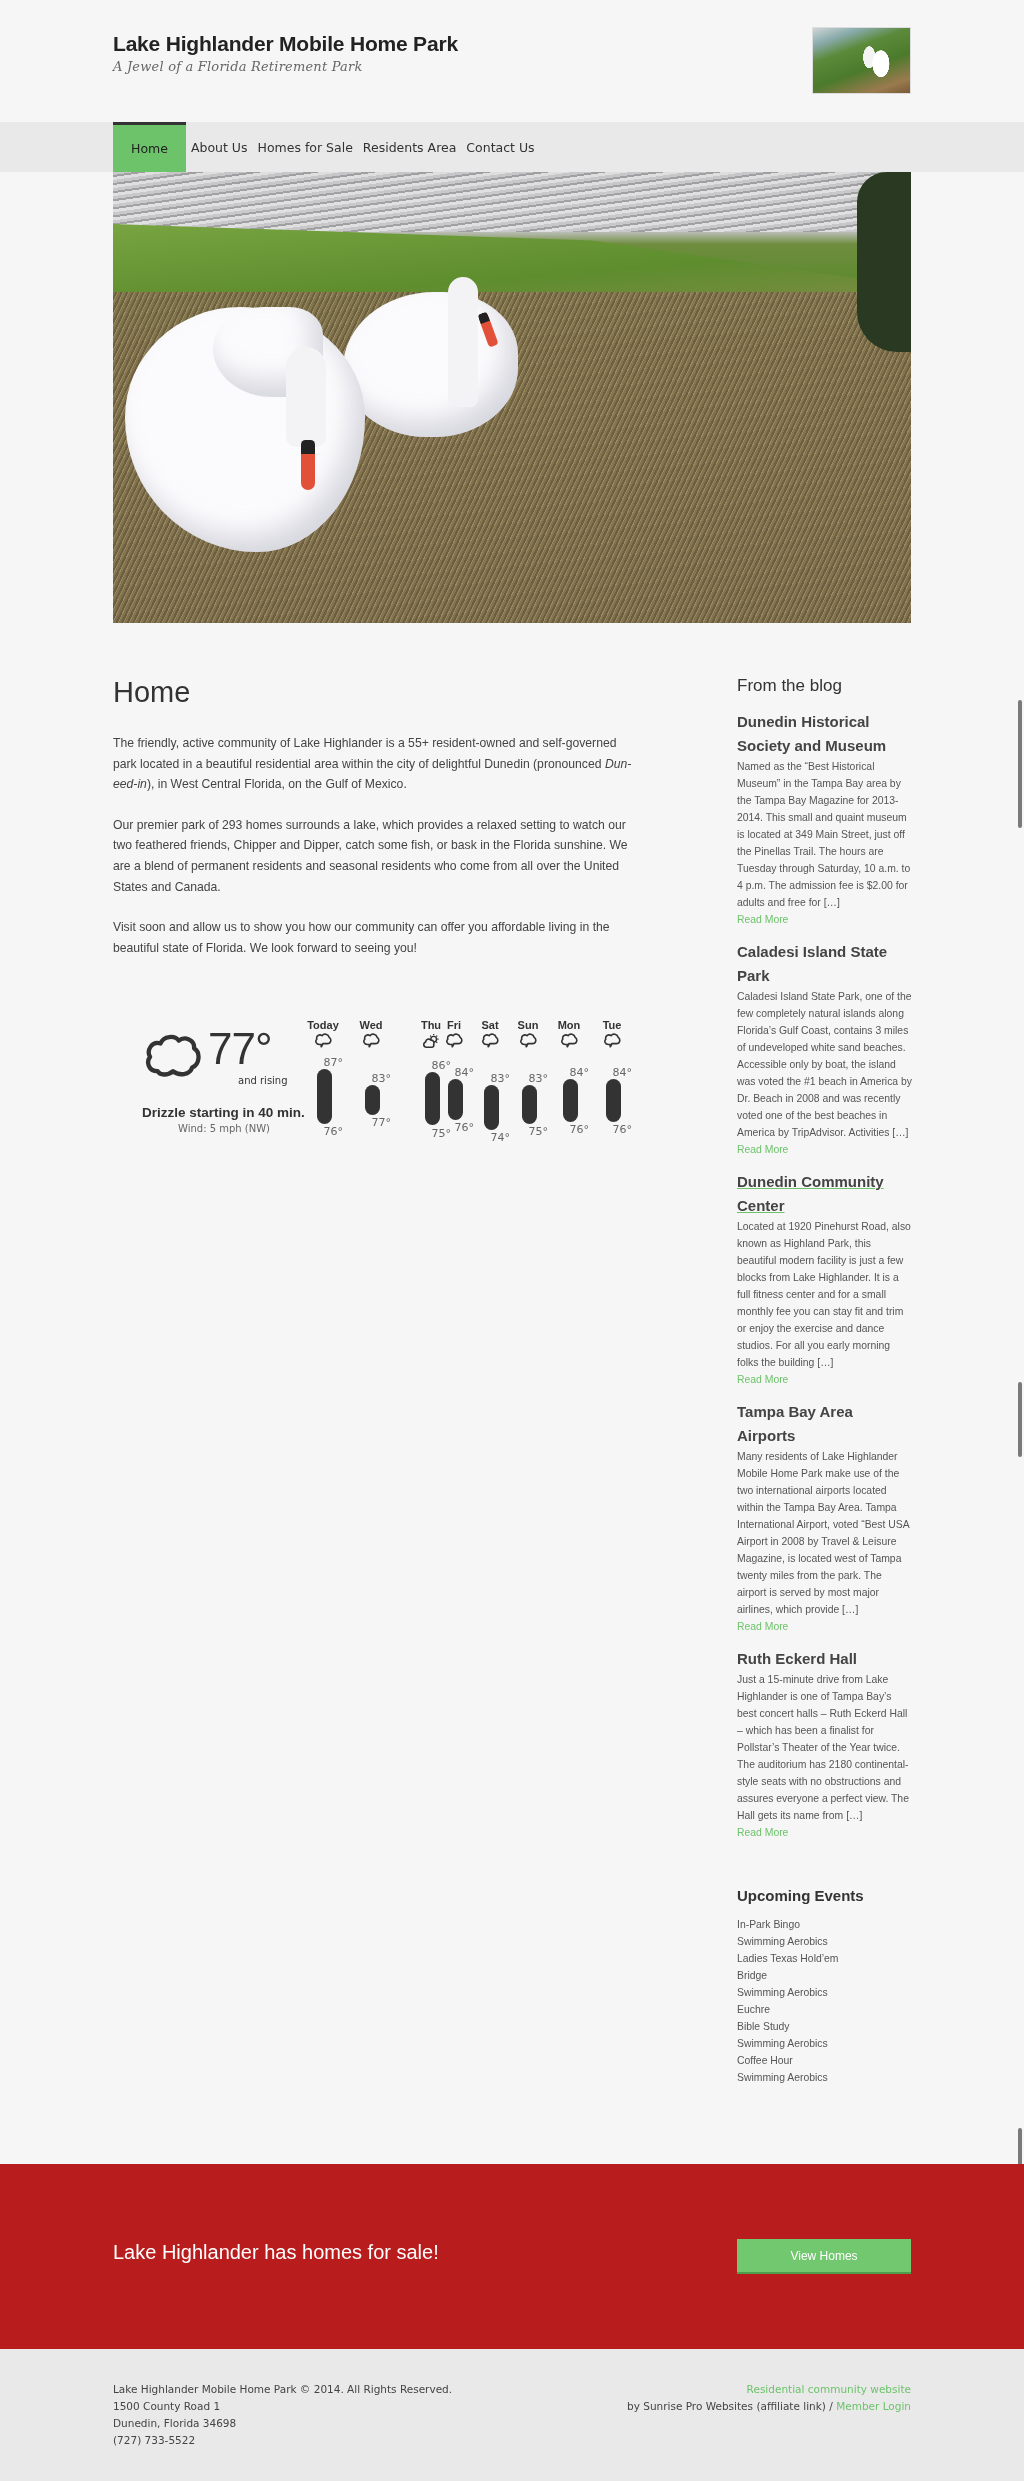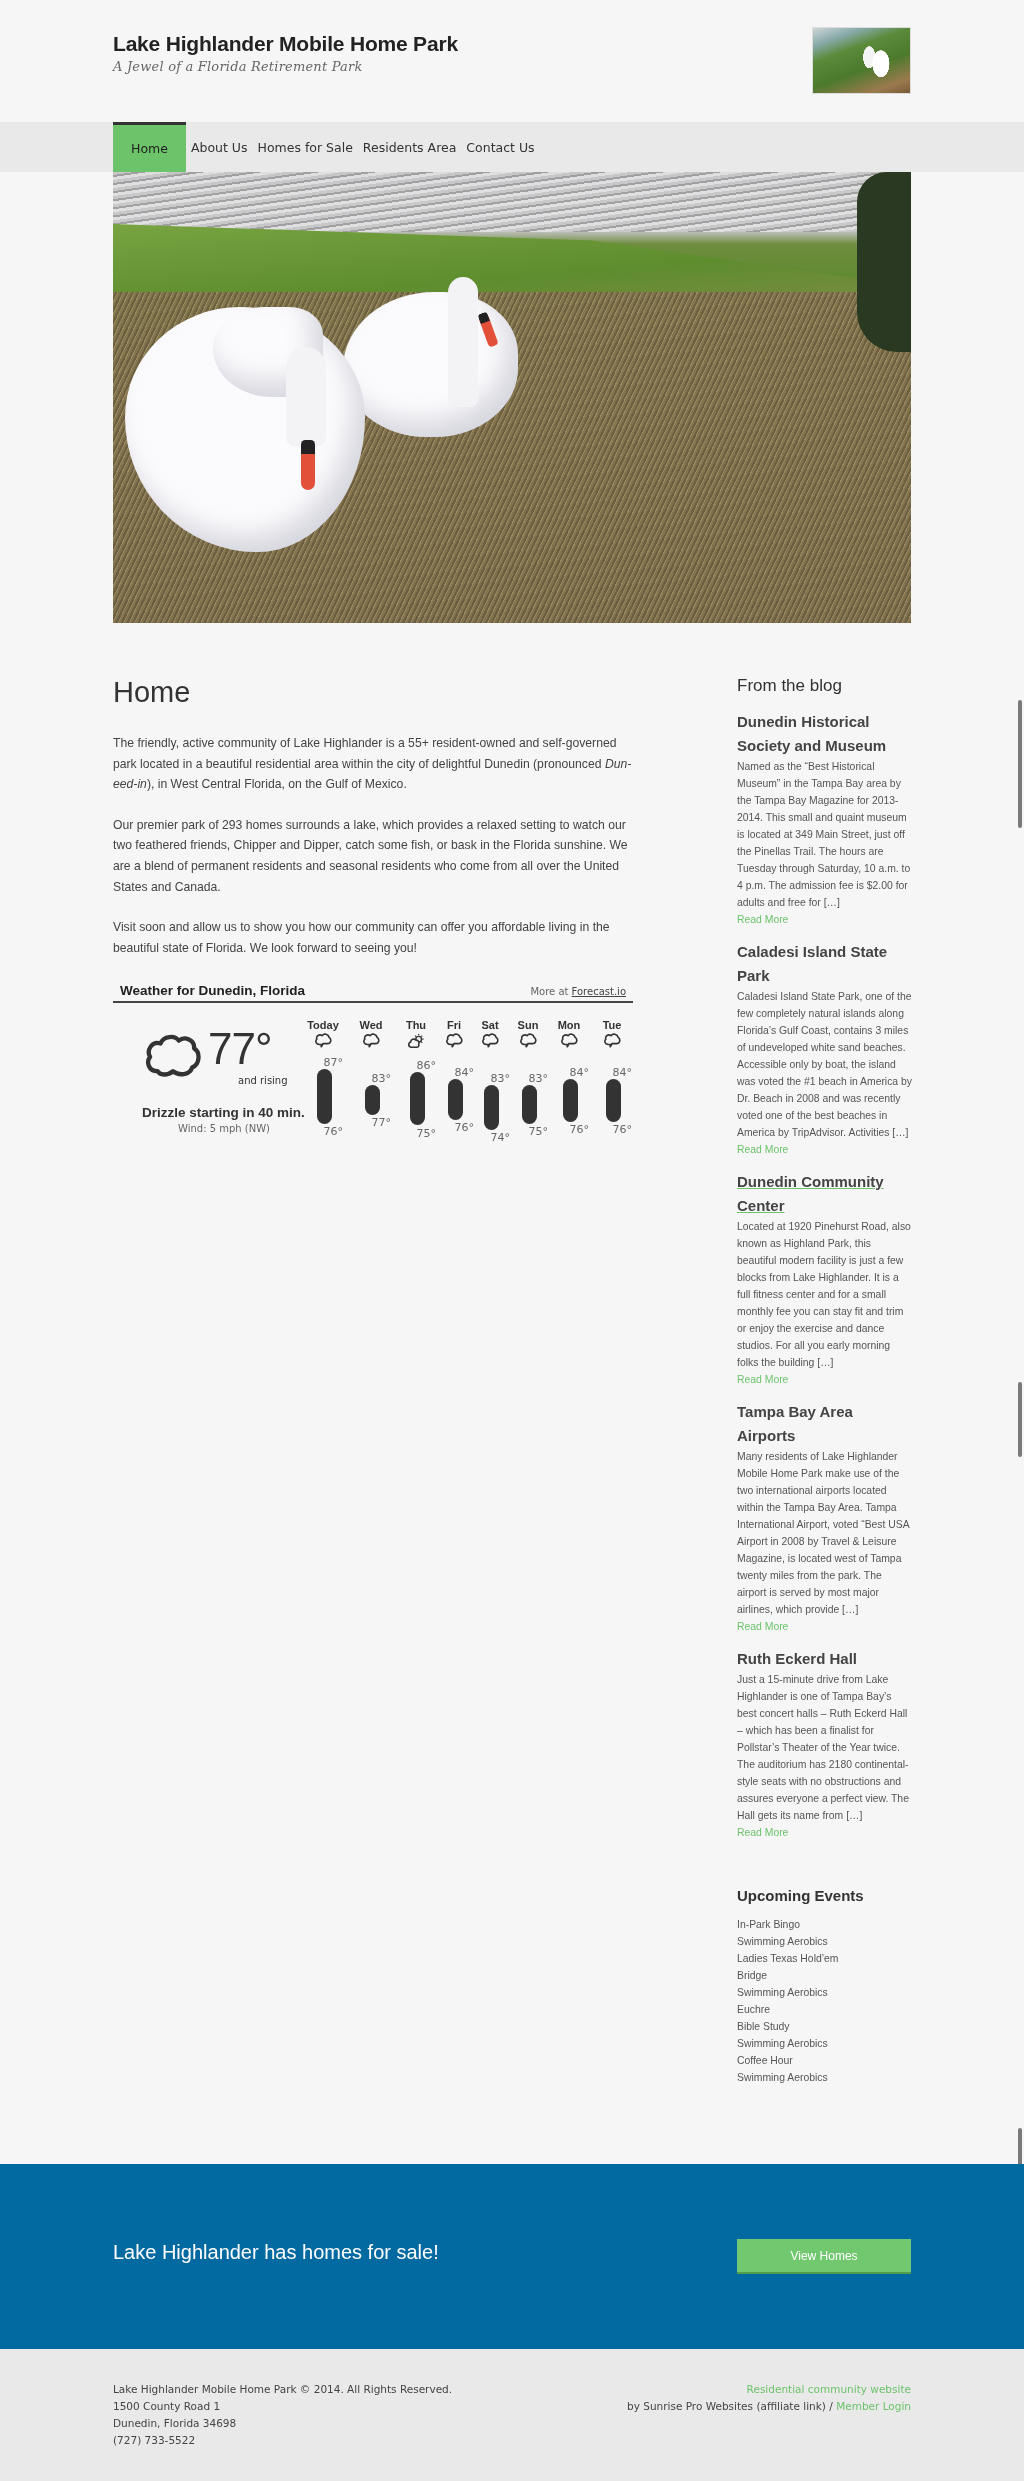--- a/index.html
+++ b/index.html
@@ -114,21 +114,21 @@
   .post-title.link { text-decoration: underline; text-decoration-color: #6cc36a; }
   .post-excerpt { font-size: 10.4px; line-height: 17px; color: #555; }
   .read-more { display: block; font-size: 10.4px; color: #6cc36a; line-height: 17px; margin-bottom: 12px; text-decoration: none; }
   .events-title { font-size: 15px; color: #333; margin: 46px 0 12px 0; font-weight: bold; }
   .event-item { font-size: 10.4px; line-height: 17px; color: #555; list-style: none; }
 
   
   .scroll-mark { position: absolute; left: 1018px; width: 4px; background: #7a7a7a; border-radius: 2px; }
 
   
-  .cta { position: absolute; left: 0; top: 2164px; width: 1024px; height: 185px; background: #0369a1; }
+  .cta { position: absolute; left: 0; top: 2164px; width: 1024px; height: 185px; background: #b91c1c; }
   .cta-text { position: absolute; left: 113px; top: 77px; font-size: 20px; color: #fff; font-family: "Liberation Sans", sans-serif; }
   .cta-btn {
     position: absolute; left: 737px; top: 75px; width: 174px; height: 35px;
     background: #72c86e; color: #fff; font-size: 12px; border: none;
     border-bottom: 2px solid #4f9e4c; display: flex; align-items: center; justify-content: center;
     font-family: "Liberation Sans", sans-serif; cursor: pointer;
   }
 
   
   .footer { position: absolute; left: 0; top: 2349px; width: 1024px; height: 132px; background: #e9e9e9; }
@@ -170,24 +170,20 @@
 </div>
 
 <main class="content">
   <h1 class="page-title">Home</h1>
   <p><span>The friendly, active community of Lake Highlander is a 55+ resident-owned and self-governed park located in a beautiful residential area within the city of delightful Dunedin (pronounced </span><em>Dun-eed-in</em><span>), in West Central Florida, on the Gulf of Mexico.</span></p>
   <p>Our premier park of 293 homes surrounds a lake, which provides a relaxed setting to watch our two feathered friends, Chipper and Dipper, catch some fish, or bask in the Florida sunshine.  We are a blend of permanent residents and seasonal residents who come from all over the United States and Canada.</p>
   <p>Visit soon and allow us to show you how our community can offer you affordable living in the beautiful state of Florida.  We look forward to seeing you!</p>
 </main>
 
 <section class="weather">
-  <div class="wx-head">
-    <span class="wx-title">Weather for Dunedin, Florida</span>
-    <span class="wx-more"><span>More at </span><a>Forecast.io</a></span>
-  </div>
   <div class="wx-now">
     <svg class="wx-cloud" viewBox="0 0 60 46">
       <path d="M14 40 C4 40 2 30 6 25 C2 18 8 8 17 11 C20 3 32 2 36 8 C42 3 53 7 52 16 C59 20 58 33 50 36 C48 44 36 45 30 40 C24 45 16 44 14 40 Z" fill="none" stroke="#333" stroke-width="4.5" stroke-linejoin="round"></path>
     </svg>
     <div class="wx-temp">77°</div>
     <div class="wx-rising">and rising</div>
     <div class="wx-summary">Drizzle starting in 40 min.</div>
     <div class="wx-wind">Wind: 5 mph (NW)</div>
   </div>
 
@@ -206,21 +202,21 @@
     <div class="wx-day" style="left:48px;">
       <div class="wx-day-name">Wed</div>
       <svg class="wx-day-icon" viewBox="0 0 20 18">
           <path d="M6 13 C2 13 1 9 3 7 C2 3 6 1 9 3 C11 0 16 1 17 5 C20 7 19 12 15 12 L10 12 L8 16 L8 13 Z" fill="none" stroke="#333" stroke-width="1.8"></path>
         </svg>
       <div class="wx-hi" style="top:53px;">83°</div>
       <div class="wx-bar" style="top:66px;height:30px;"></div>
       <div class="wx-lo" style="top:97px;">77°</div>
     </div>
 
-    <div class="wx-day" style="left:93px;">
+    <div class="wx-day" style="left:108px;">
       <div class="wx-day-name">Thu</div>
       <svg class="wx-day-icon" viewBox="0 0 20 18">
           <circle cx="13" cy="7" r="3.2" fill="none" stroke="#333" stroke-width="1.6"></circle>
           <path d="M13 1 V2.5 M18.5 7 H17 M17 3 L16 4 M9 3 L10 4 M17 11 L16 10" stroke="#333" stroke-width="1.4"></path>
           <path d="M5 16 C1 16 1 11 4 10 C4 7 8 6 10 8 C13 8 14 11 13 13 C14 15 12 16 11 16 Z" fill="#f6f6f6" stroke="#333" stroke-width="1.8"></path>
         </svg>
       <div class="wx-hi" style="top:40px;">86°</div>
       <div class="wx-bar" style="top:53px;height:53px;"></div>
       <div class="wx-lo" style="top:108px;">75°</div>
     </div>

